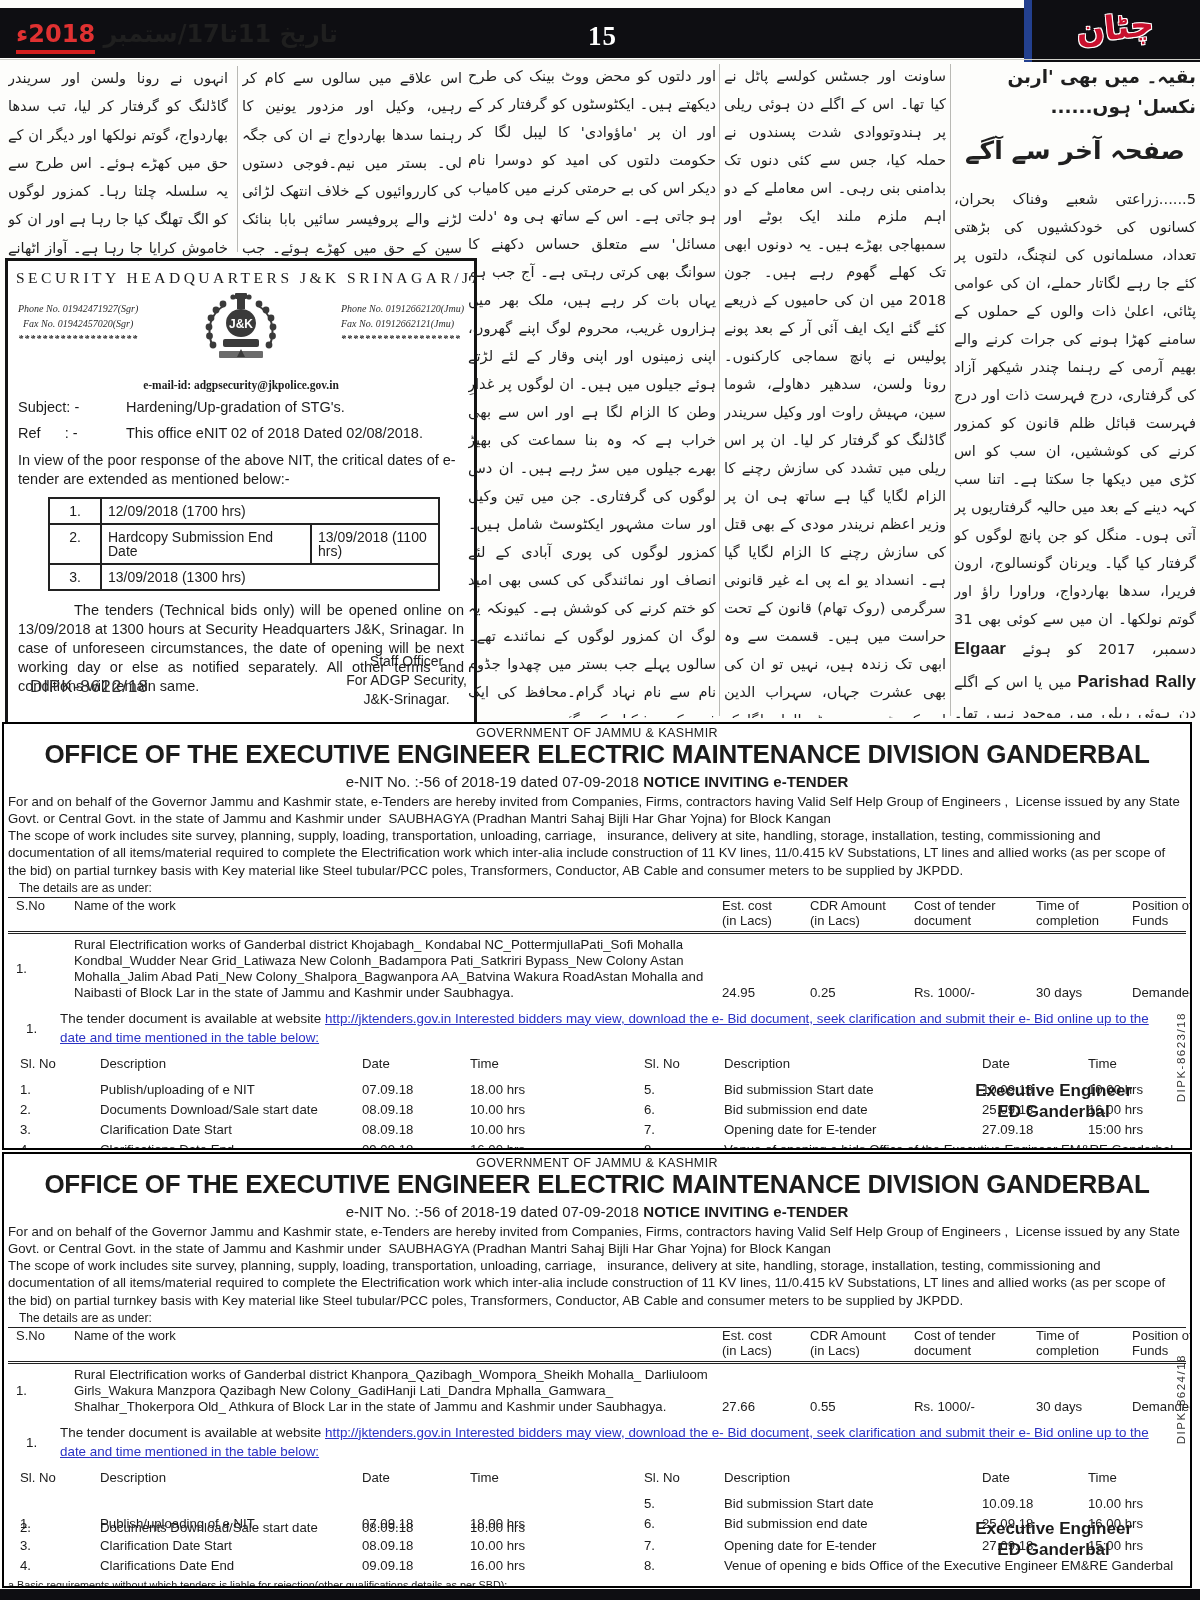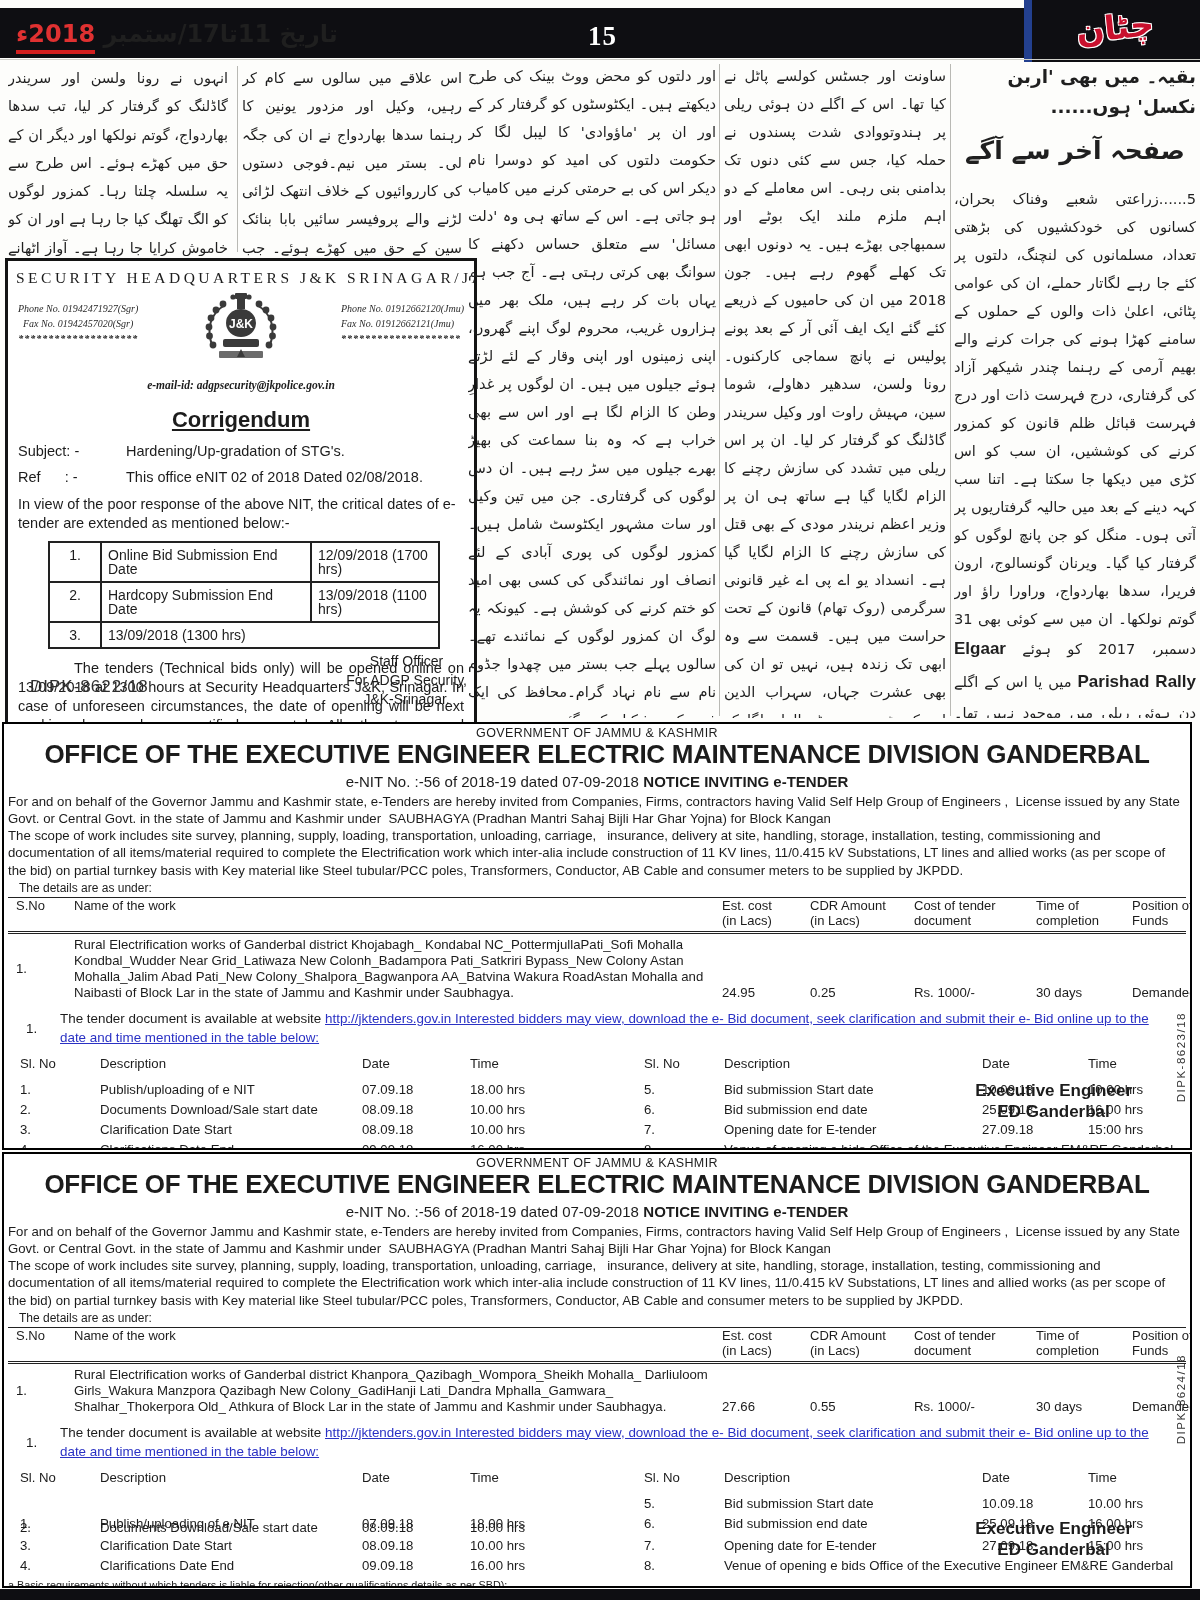--- a/index.html
+++ b/index.html
@@ -36,21 +36,21 @@
         border:3px solid #141414;padding:4px 8px;box-sizing:content-box;overflow:hidden;}
   .corr-org{font-family:"Liberation Serif",serif;font-size:15.5px;letter-spacing:3.5px;
             text-align:center;margin-top:4px;white-space:nowrap;}
   .corr-head{position:relative;height:112px;}
   .phones{position:absolute;top:14px;font-family:"Liberation Serif",serif;font-style:italic;
           font-size:10px;line-height:1.5;color:#2a2a2a;}
   .phones.l{left:2px;text-align:center;} .phones.r{right:2px;}
   .phones .ast{letter-spacing:1px;font-weight:bold;}
   .emblem{position:absolute;left:50%;top:2px;transform:translateX(-50%);}
   .email{position:absolute;left:0;right:0;top:92px;text-align:center;
-         font-family:"Liberation Serif",serif;font-style:italic;font-weight:bold;font-size:11.5px;}
+         font-family:"Liberation Serif",serif;font-weight:bold;font-size:11.5px;}
   .corr-title{text-align:center;font-size:22px;font-weight:bold;text-decoration:underline;margin:8px 0 10px;}
   .corr-line{font-size:14.5px;margin:0 2px 10px;display:flex;}
   .corr-line .lbl{white-space:pre;width:108px;flex:none;}
   .corr-intro{font-size:14.5px;line-height:1.3;margin:0 2px 8px;}
   .corr-table{margin:4px 0 10px 32px;width:388px;border:2px solid #222;}
   .ctr{display:flex;border-bottom:2px solid #222;font-size:14px;line-height:1.0;}
   .ctr:last-child{border-bottom:none;}
   .ctd{padding:5px 6px;}
   .ctd.n{width:38px;text-align:center;border-right:2px solid #222;flex:none;}
   .ctd.d{width:196px;border-right:2px solid #222;flex:none;}
@@ -164,34 +164,32 @@
             <ellipse cx="42" cy="34" rx="15" ry="14"></ellipse>
             <rect x="24" y="50" width="36" height="8" rx="2"></rect>
             <path d="M42 60 l4 8 h-8 z"></path>
             <rect x="20" y="62" width="44" height="7" rx="1" opacity="0.75"></rect>
           </g>
           <text x="42" y="39" text-anchor="middle" font-family="Liberation Sans, sans-serif" font-size="12" font-weight="bold" fill="#ffffff">J&amp;K</text>
         </svg>
       </div>
       <div class="email">e-mail-id:  adgpsecurity@jkpolice.gov.in</div>
     </div>
-    <div class="corr-title">Corrigendum</div>
     <div class="corr-line">
       <span class="lbl">Subject: -</span>
       <span>Hardening/Up-gradation of STG's.</span>
     </div>
     <div class="corr-line">
       <span class="lbl">Ref      : -</span>
       <span>This office eNIT 02 of 2018 Dated 02/08/2018.</span>
     </div>
     <div class="corr-intro">In view of the poor response of the above NIT, the critical dates of e-tender are extended as mentioned below:-</div>
     <div class="corr-table">
       <div class="ctr">
         <span class="ctd n">1.</span>
-        <span class="ctd d">Online Bid Submission End Date</span>
         <span class="ctd v">12/09/2018 (1700 hrs)</span>
       </div>
       <div class="ctr">
         <span class="ctd n">2.</span>
         <span class="ctd d">Hardcopy Submission End Date</span>
         <span class="ctd v">13/09/2018 (1100 hrs)</span>
       </div>
       <div class="ctr">
         <span class="ctd n">3.</span>
         <span class="ctd v">13/09/2018 (1300 hrs)</span>

